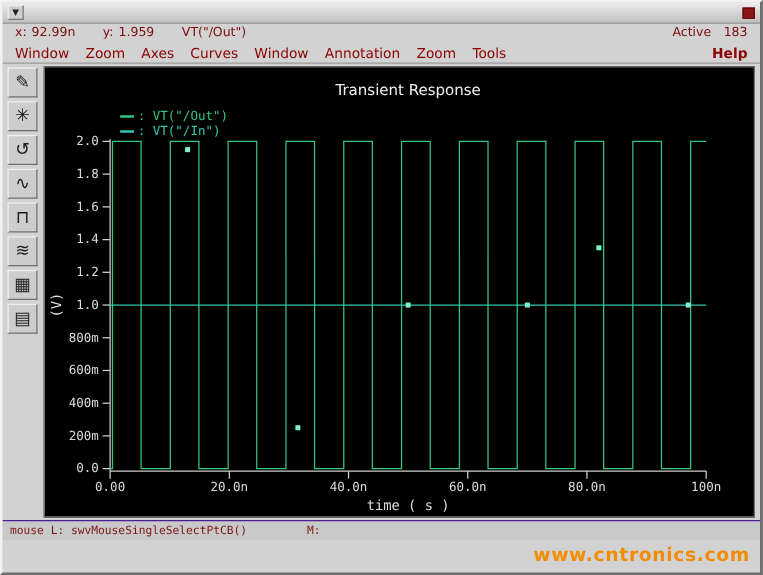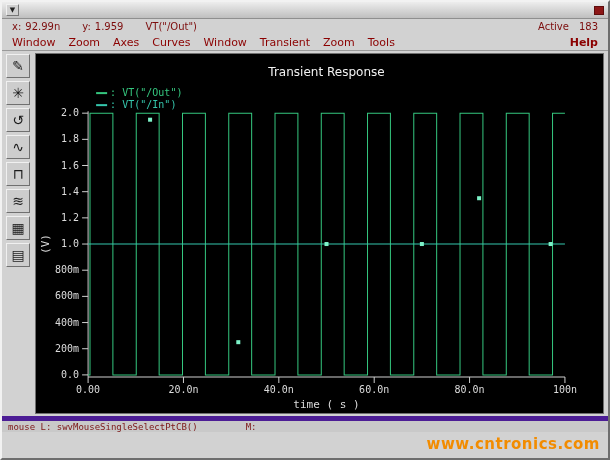--- a/index.html
+++ b/index.html
@@ -64,21 +64,21 @@
   }
   .plot-area svg { width:100%; height:100%; display:block; }
 
   svg text.tick   { font:10px "DejaVu Sans Mono", monospace; fill:#dcdcdc; }
   svg text.title  { font:12px "DejaVu Sans", sans-serif; fill:#f2f2f2; }
   svg text.axisl  { font:11px "DejaVu Sans Mono", monospace; fill:#dcdcdc; }
   svg text.legend { font:10px "DejaVu Sans Mono", monospace; }
 
   
   .statusbar {
-    height:16px; border-top:5px solid #4c1d95; background:#c9c9c9;
+    height:16px; border-top:1px solid #4c1d95; background:#c9c9c9;
     display:flex; align-items:center; padding:0 6px;
     font:9px "DejaVu Sans Mono", monospace; color:#7c1616; white-space:nowrap;
   }
   .statusbar .mid { margin-left:48px; }
   .statusbar .right { margin-left:auto; color:#c22b2b; }
 
   
   .bottom {
     height:24px; display:flex; align-items:center; justify-content:flex-end;
     padding-right:8px; background:#d2d2d2;padding-left:21px;
@@ -106,21 +106,21 @@
         <span>183</span>
       </span>
   </div>
 
   <div class="menubar">
     <span class="menu-item">Window</span>
     <span class="menu-item">Zoom</span>
     <span class="menu-item">Axes</span>
     <span class="menu-item">Curves</span>
     <span class="menu-item">Window</span>
-    <span class="menu-item">Transient</span>
+    <span class="menu-item">Annotation</span>
     <span class="menu-item">Zoom</span>
     <span class="menu-item">Tools</span>
     <span class="menu-item help">Help</span>
   </div>
 
   <div class="content">
     <div class="toolbar" id="toolbar">
         <div class="tool-btn">
           <span>✎</span>
         </div>

